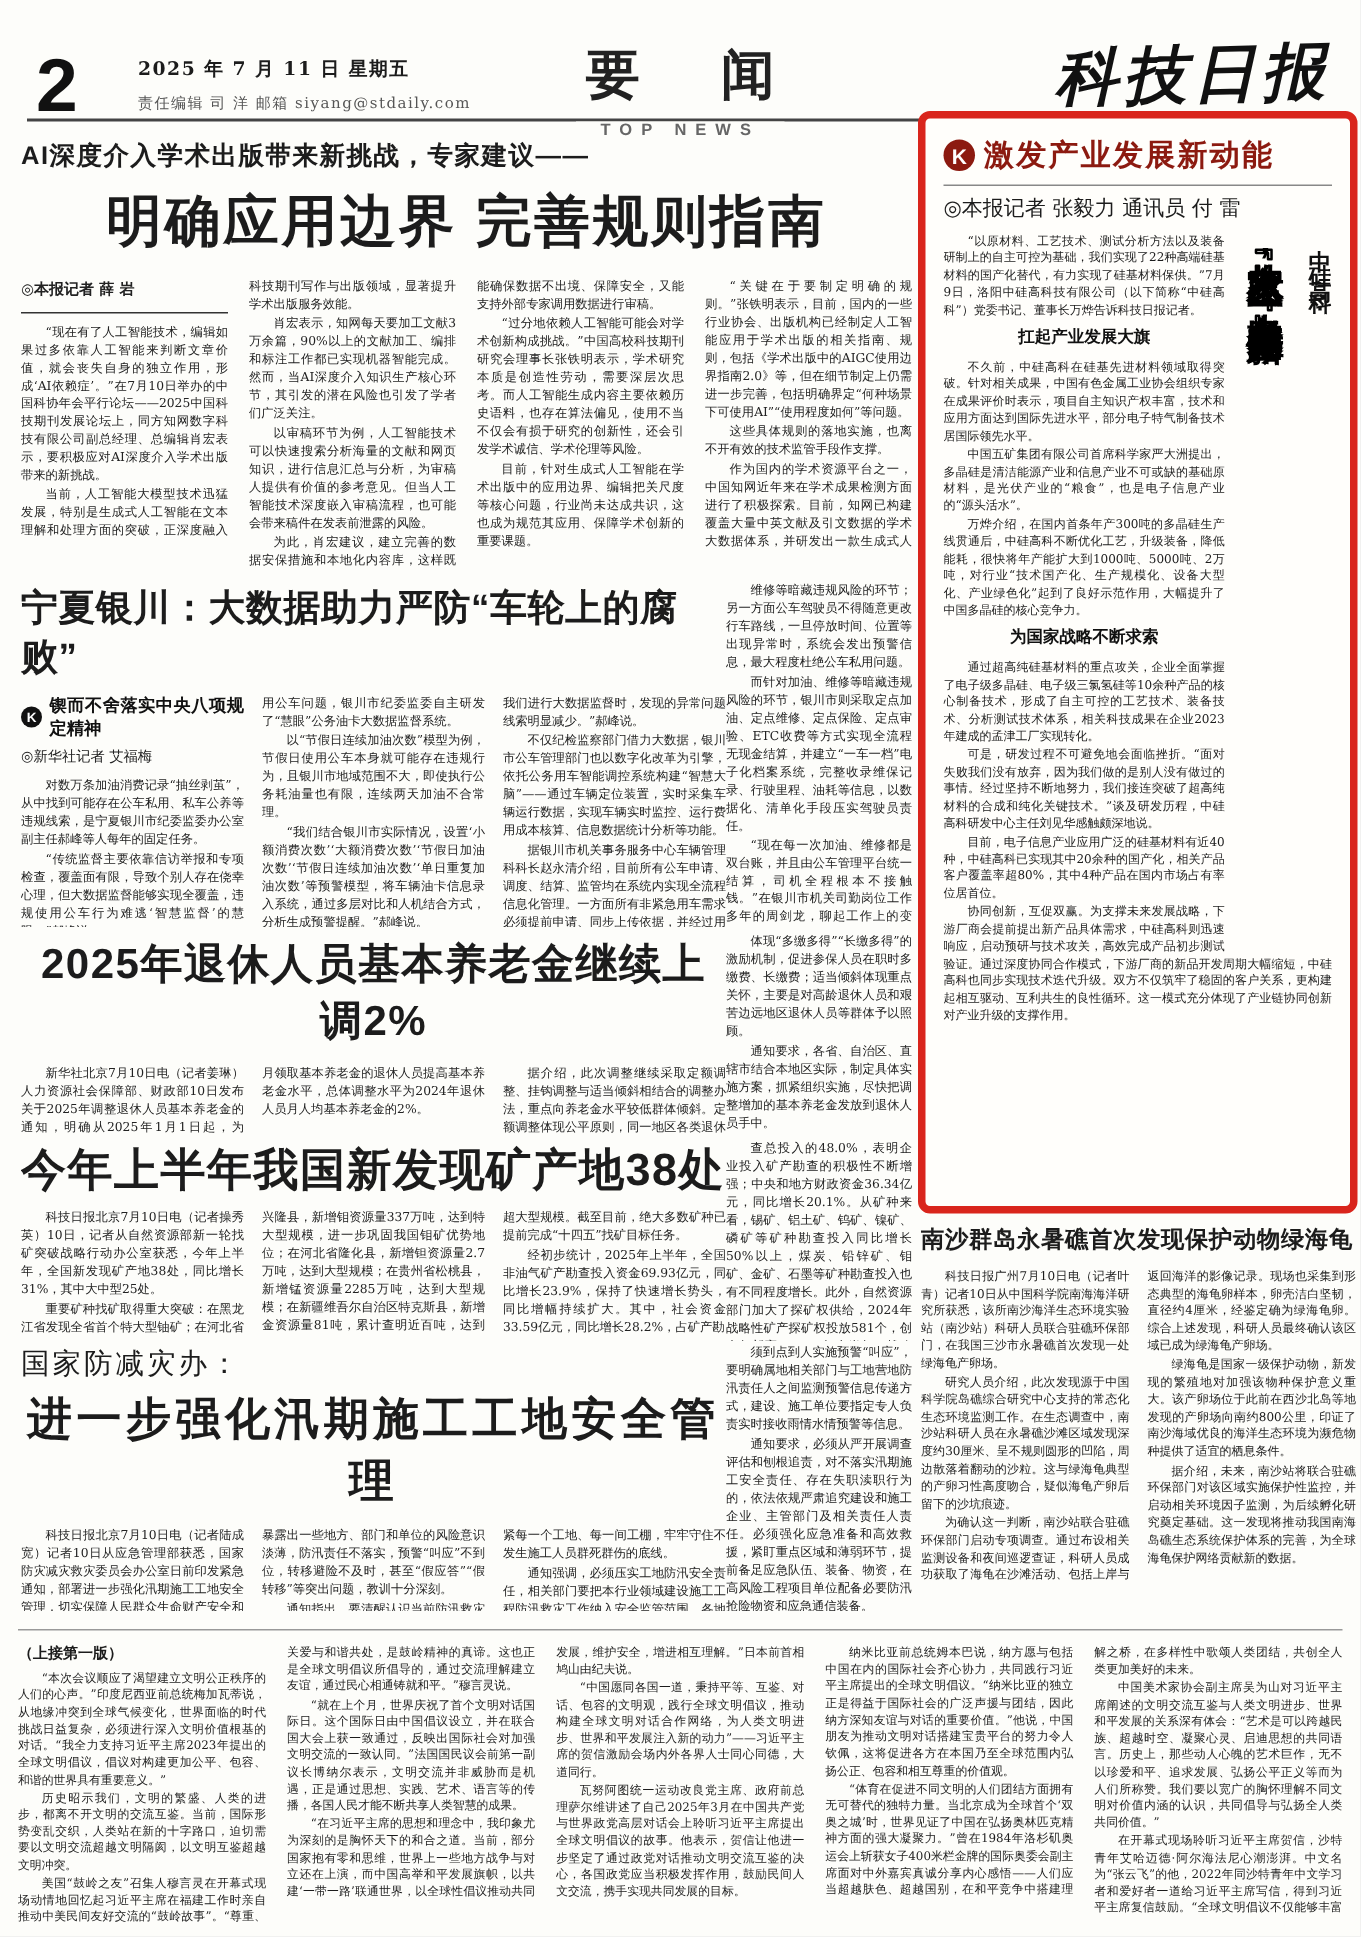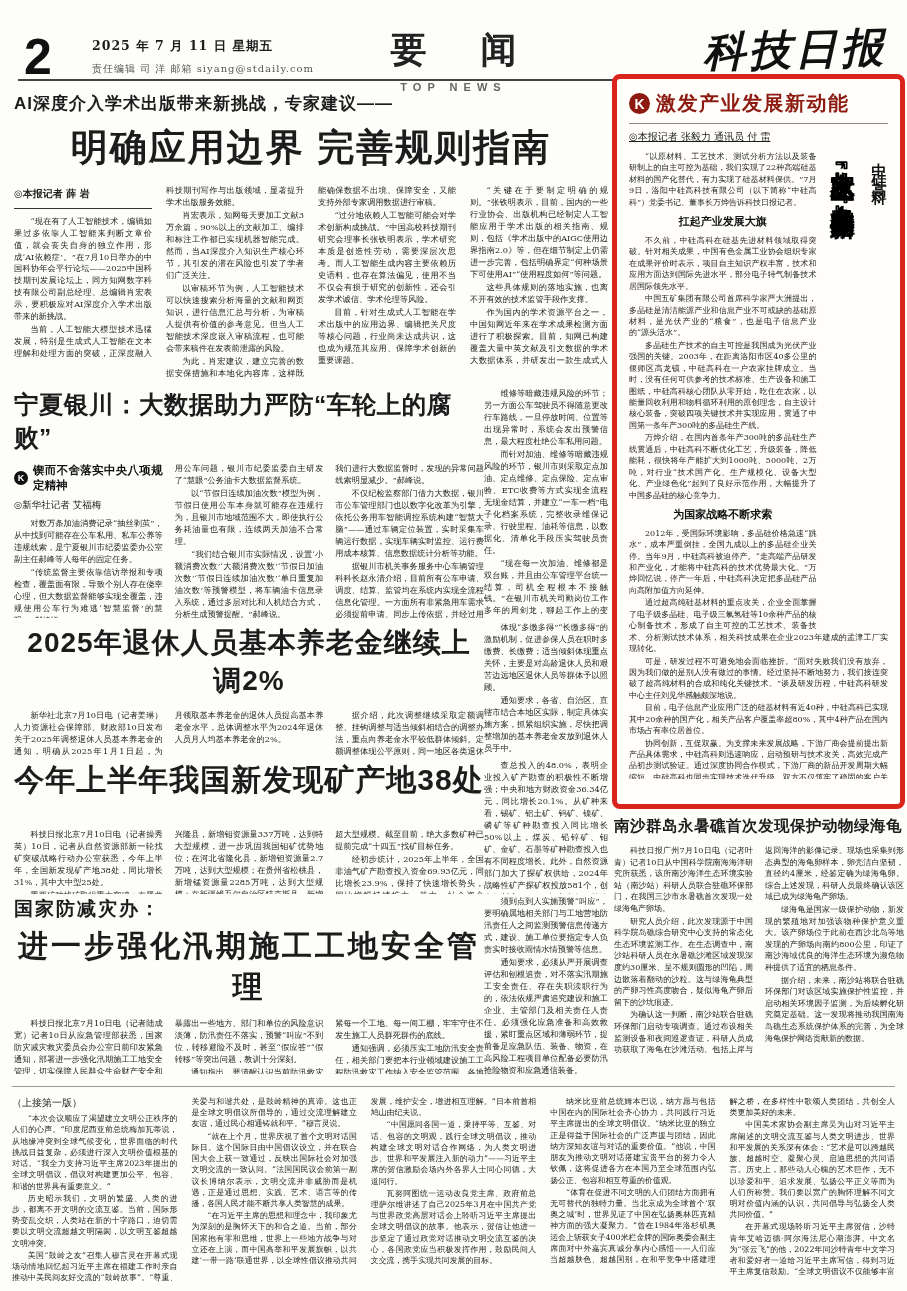--- a/index.html
+++ b/index.html
@@ -26,21 +26,21 @@
               letter-spacing:4px;color:#111;transform:rotate(-1.5deg);font-family:"DejaVu Serif",serif;}
 
   
   .art{position:absolute;overflow:hidden;}
   .byline{font-size:10px;font-weight:bold;padding:2px 0 6px;border-bottom:1.5px solid #333;margin-bottom:7px;}
   .body-txt{font-size:8.2px;line-height:1.46;text-align:justify;color:#222;}
   .body-blk{margin-bottom:1px;}
   .blk-p{text-indent:2em;}
   .blk-h{font-family:"Liberation Sans",sans-serif;font-weight:900;font-size:11px;text-align:center;
          text-indent:0;margin:6px 0 5px;color:#111;}
-  .blk-lead{font-weight:400;font-size:10px;font-family:"Liberation Sans",sans-serif;margin-bottom:3px;}
+  .blk-lead{font-weight:700;font-size:10px;font-family:"Liberation Sans",sans-serif;margin-bottom:3px;}
   .art-flex{display:flex;height:100%;}
   .art-main{width:470px;display:flex;flex-direction:column;}
   .art-side{flex:1;overflow:hidden;}
   .cols-3{column-count:3;column-gap:12px;flex:1;overflow:hidden;}
   .k-tag{display:flex;align-items:center;gap:5px;font:900 11.5px "Liberation Sans",sans-serif;
          margin-bottom:5px;color:#111;}
   .k-circle{flex:0 0 auto;width:14px;height:14px;border-radius:50%;background:#111;color:#fff;
             font:900 9px "Liberation Sans",sans-serif;display:inline-flex;align-items:center;justify-content:center;}
   .tag-byline{font-size:9.5px;font-weight:normal;margin-bottom:6px;}
 
@@ -53,35 +53,35 @@
   
   .art-yc{left:14px;top:388px;width:594px;height:230px;}
   .yc-headline{font:900 24.5px "Liberation Sans",sans-serif;letter-spacing:0.5px;margin-bottom:9px;}
 
   
   .art-pn{left:14px;top:622px;width:594px;height:136px;}
   .pn-headline{font:900 28px "Liberation Sans",sans-serif;letter-spacing:1px;margin:2px 0 10px;text-align:center;}
 
   
   .art-mn{left:14px;top:760px;width:594px;height:134px;}
-  .mn-headline{font:900 30px "Liberation Sans",sans-serif;letter-spacing:1px;margin:0 0 28px;text-align:center;}
+  .mn-headline{font:900 30px "Liberation Sans",sans-serif;letter-spacing:1px;margin:0 0 5px;}
 
   
   .art-fl{left:14px;top:896px;width:594px;height:178px;}
-  .fl-kicker{font-size:19px;font-weight:bold;letter-spacing:2px;margin-bottom:4px;}
+  .fl-kicker{font-size:19px;font-weight:normal;letter-spacing:2px;margin-bottom:4px;}
   .fl-headline{font:900 30px "Liberation Sans",sans-serif;letter-spacing:3px;margin-bottom:10px;text-align:center;}
 
   
   .red-box{position:absolute;left:612px;top:74px;width:293px;height:735px;border:5px solid var(--box_border);
            border-radius:8px;background:#fffefb;padding:11px 12px 8px;overflow:hidden;}
   .box-head{display:flex;align-items:center;gap:6px;padding-bottom:6px;border-bottom:1.5px solid #888;}
   .box-k{flex:0 0 auto;width:21px;height:21px;border-radius:50%;background:var(--box_title);color:#fff;
          font:900 14px "Liberation Sans",sans-serif;display:flex;align-items:center;justify-content:center;}
   .box-tag{font:900 20px "Liberation Sans",sans-serif;color:var(--box_title);letter-spacing:1.5px;}
-  .box-byline{font-size:10px;margin:6px 0 7px;text-decoration:underline;}
+  .box-byline{font-size:14px;margin:6px 0 7px;}
   .box-content{font-size:8px;line-height:1.43;text-align:justify;height:628px;overflow:hidden;}
   .vt-wrap{float:right;writing-mode:vertical-rl;height:478px;margin-left:9px;padding-left:2px;}
   .vt-small{font:bold 15px "Liberation Sans",sans-serif;letter-spacing:9px;margin-block-end:12px;color:#111;}
   .vt-big{font:900 25px "Liberation Sans",sans-serif;letter-spacing:1px;line-height:1.18;color:#000;}
   .box-content .blk-h{font-size:11px;}
 
   
   .art-tt{left:614px;top:816px;width:290px;height:262px;}
   .tt-headline{font:900 15.5px "Liberation Sans",sans-serif;margin-bottom:8px;letter-spacing:0.5px;}
   .tt-body{column-count:2;column-gap:12px;font-size:8px;line-height:1.45;text-align:justify;height:228px;overflow:hidden;}
@@ -228,24 +228,22 @@
       <div class="vt-wrap">
         <div class="vt-small">中硅高科：</div>
         <div class="vt-big">从农家『出发』，走出一条『硅』基创新路</div>
       </div>
       <div>
 
       <div class="body-blk blk-p">“以原材料、工艺技术、测试分析方法以及装备研制上的自主可控为基础，我们实现了22种高端硅基材料的国产化替代，有力实现了硅基材料保供。”7月9日，洛阳中硅高科技有限公司（以下简称“中硅高科”）党委书记、董事长万烨告诉科技日报记者。</div>
           <div class="body-blk blk-h">扛起产业发展大旗</div>
           <div class="body-blk blk-p">不久前，中硅高科在硅基先进材料领域取得突破。针对相关成果，中国有色金属工业协会组织专家在成果评价时表示，项目自主知识产权丰富，技术和应用方面达到国际先进水平，部分电子特气制备技术居国际领先水平。</div>
           <div class="body-blk blk-p">中国五矿集团有限公司首席科学家严大洲提出，多晶硅是清洁能源产业和信息产业不可或缺的基础原材料，是光伏产业的“粮食”，也是电子信息产业的“源头活水”。</div>
-          <div class="body-blk blk-p">多晶硅生产技术的自主可控是我国成为光伏产业强国的关键。2003年，在距离洛阳市区40多公里的偃师区高龙镇，中硅高科在一户农家挂牌成立。当时，没有任何可供参考的技术标准、生产设备和施工图纸，中硅高科核心团队从零开始，吃住在农家，以能量回收利用和物料循环利用的原创理念，自主设计核心装备，突破四项关键技术并实现应用，贯通了中国第一条年产300吨的多晶硅生产线。</div>
           <div class="body-blk blk-p">万烨介绍，在国内首条年产300吨的多晶硅生产线贯通后，中硅高科不断优化工艺，升级装备，降低能耗，很快将年产能扩大到1000吨、5000吨、2万吨，对行业“技术国产化、生产规模化、设备大型化、产业绿色化”起到了良好示范作用，大幅提升了中国多晶硅的核心竞争力。</div>
           <div class="body-blk blk-h">为国家战略不断求索</div>
-          <div class="body-blk blk-p">2012年，受国际环境影响，多晶硅价格急速“跳水”，成本严重倒挂，全国九成以上的多晶硅企业关停。当年9月，中硅高科被迫停产。“走高端产品研发和产业化，才能将中硅高科的技术优势最大化。”万烨回忆说，停产一年后，中硅高科决定把多晶硅产品向高附加值方向延伸。</div>
           <div class="body-blk blk-p">通过超高纯硅基材料的重点攻关，企业全面掌握了电子级多晶硅、电子级三氯氢硅等10余种产品的核心制备技术，形成了自主可控的工艺技术、装备技术、分析测试技术体系，相关科技成果在企业2023年建成的孟津工厂实现转化。</div>
           <div class="body-blk blk-p">可是，研发过程不可避免地会面临挫折。“面对失败我们没有放弃，因为我们做的是别人没有做过的事情。经过坚持不断地努力，我们接连突破了超高纯材料的合成和纯化关键技术。”谈及研发历程，中硅高科研发中心主任刘见华感触颇深地说。</div>
           <div class="body-blk blk-p">目前，电子信息产业应用广泛的硅基材料有近40种，中硅高科已实现其中20余种的国产化，相关产品客户覆盖率超80%，其中4种产品在国内市场占有率位居首位。</div>
           <div class="body-blk blk-p">协同创新，互促双赢。为支撑未来发展战略，下游厂商会提前提出新产品具体需求，中硅高科则迅速响应，启动预研与技术攻关，高效完成产品初步测试验证。通过深度协同合作模式，下游厂商的新品开发周期大幅缩短，中硅高科也同步实现技术迭代升级。双方不仅筑牢了稳固的客户关系，更构建起相互驱动、互利共生的良性循环。这一模式充分体现了产业链协同创新对产业升级的支撑作用。</div>
         </div>
     </div>
   </article>
 
   <article class="art art-tt">
     <h1 class="tt-headline">南沙群岛永暑礁首次发现保护动物绿海龟</h1>

